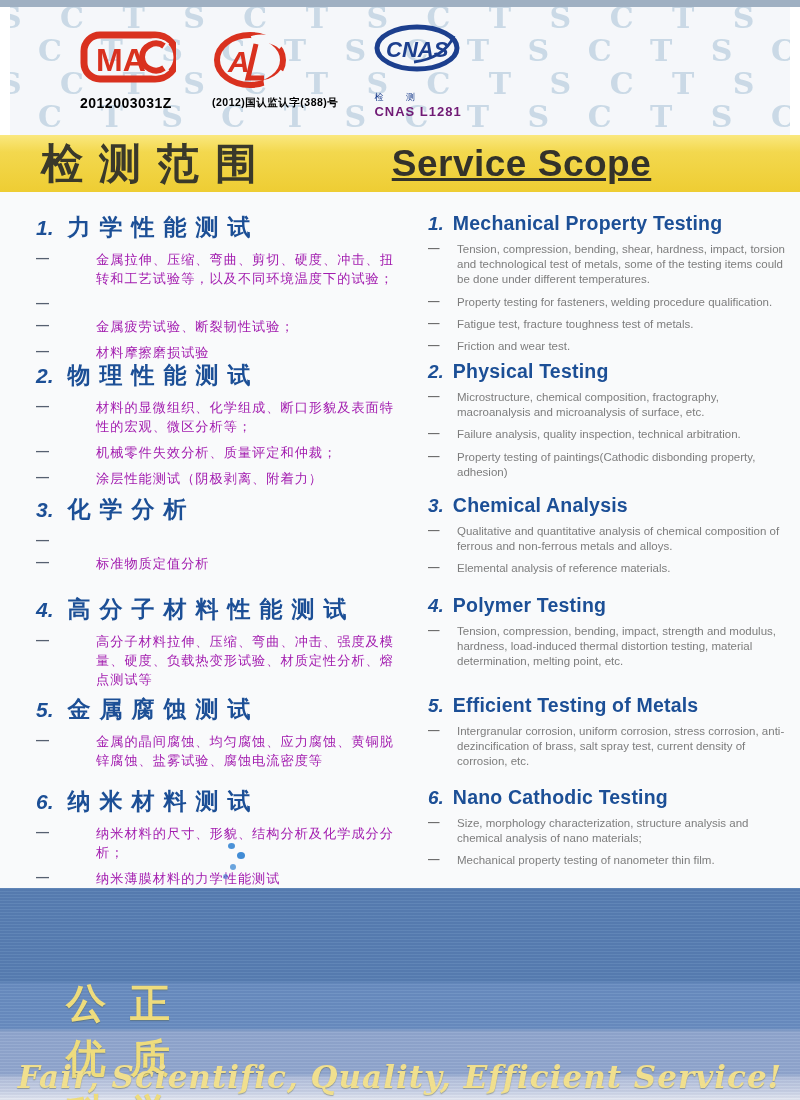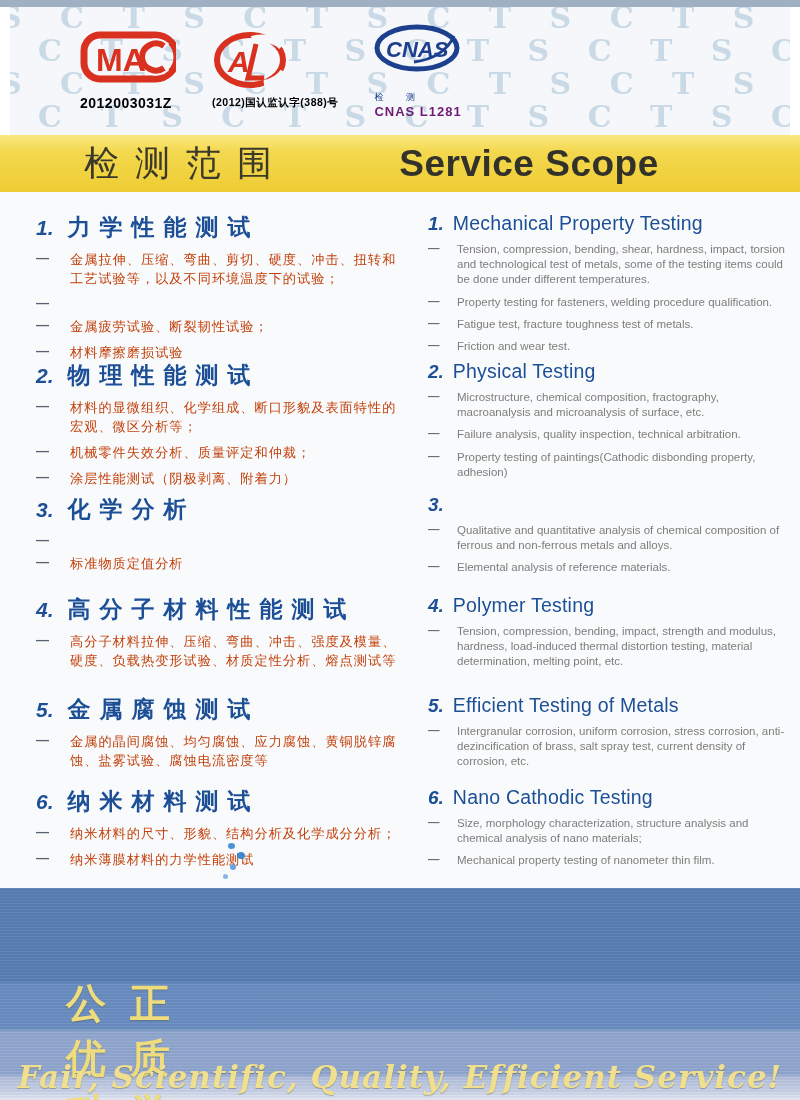--- a/index.html
+++ b/index.html
@@ -21,43 +21,43 @@
   .cert{display:flex;flex-direction:column;align-items:flex-start;margin-right:36px;}
   .cert-label{font-size:14px;font-weight:bold;color:#000000;margin-top:2px;letter-spacing:.5px;}
   .cert-label.small{font-size:10.5px;}
   .cert-label.cnas-l{color:#701a75;font-size:13px;letter-spacing:1px;margin-top:0;}
   .cert-sub{color:#1c3f8e;font-size:9px;letter-spacing:10px;margin-top:11px;}
 
   
   .banner{position:absolute;top:135px;left:0;width:800px;height:57px;
           background:linear-gradient(#fae87f,#f3d84e 30%,#eecd33);
           display:flex;align-items:center;}
-  .banner-zh{flex:0 0 auto;margin-left:84px;font-size:35px;font-weight:normal;
+  .banner-zh{flex:0 0 auto;margin-left:41px;font-size:42px;font-weight:bold;
              color:#3a392a;letter-spacing:16px;}
   .banner-en{flex:1;text-align:center;font-size:37px;font-weight:bold;color:#33322a;
-             padding-right:30px;letter-spacing:0.5px;}
+             padding-right:30px;letter-spacing:0.5px;text-decoration:underline;}
 
   
   .content{position:absolute;top:192px;left:0;width:800px;height:696px;
            background:#f9fafb;box-sizing:border-box;
            display:grid;grid-template-columns:368px 362px;column-gap:24px;
            grid-template-rows:148px 134px 100px 100px 92px auto;
            padding:20px 0 0 36px;}
   .sec{overflow:visible;}
   .sec-head{display:flex;align-items:baseline;margin-bottom:7px;}
   .sec-num{font-style:italic;font-weight:bold;color:#1c4f96;}
   .zh .sec-num{font-size:21px;margin-right:14px;}
   .en .sec-num{font-size:19px;margin-right:9px;}
   .zh .sec-title{font-size:23px;font-weight:bold;color:#1c4f96;letter-spacing:9px;}
-  .en .sec-title{font-size:19.5px;font-weight:normal;color:#1c4f96;letter-spacing:0.2px;}
+  .en .sec-title{font-size:19.5px;font-weight:bold;color:#1c4f96;letter-spacing:0.2px;}
   .item{display:flex;margin-bottom:7px;}
   .dash{flex:0 0 auto;font-weight:bold;margin-right:12px;}
   .zh .dash{color:#566070;width:22px;font-size:13px;}
   .en .dash{color:#6a6a6a;width:17px;font-size:11.5px;}
-  .zh .item-text{font-size:13.2px;line-height:1.44;color:#c2410c;letter-spacing:1px;}
+  .zh .item-text{font-size:13.2px;line-height:1.44;color:#a21caf;letter-spacing:1px;margin-left:26px;}
   .en .item-text{font-size:11.5px;line-height:1.32;color:#7d7d7d;}
 
   
   .smudge i{position:absolute;border-radius:50%;background:#2d7fd0;}
 
   
   .footer{position:absolute;top:888px;left:0;width:800px;height:212px;
           background:linear-gradient(#587fb3 0px,#587fb3 93px,#6a8ec1 96px,#6a8ec1 140px,
                      #92a8cf 144px,#92a8cf 186px,#b5c2dd 190px,#c9d2e6 203px,#e6eaf3 212px);}
   .footer::after{content:"";position:absolute;inset:0;
@@ -221,20 +221,21 @@
         <span class="dash">—</span>
       </div>
       <div class="item">
         <span class="dash">—</span>
         <span class="item-text">标准物质定值分析</span>
       </div>
     </div>
     <div class="sec en" style="grid-area: 3 / 2;">
       <div class="sec-head">
         <span class="sec-num">3.</span>
+        <span class="sec-title">Chemical Analysis</span>
       </div>
       <div class="item">
         <span class="dash">—</span>
         <span class="item-text">Qualitative and quantitative analysis of chemical composition of ferrous and non-ferrous metals and alloys.</span>
       </div>
       <div class="item">
         <span class="dash">—</span>
         <span class="item-text">Elemental analysis of reference materials.</span>
       </div>
     </div>

